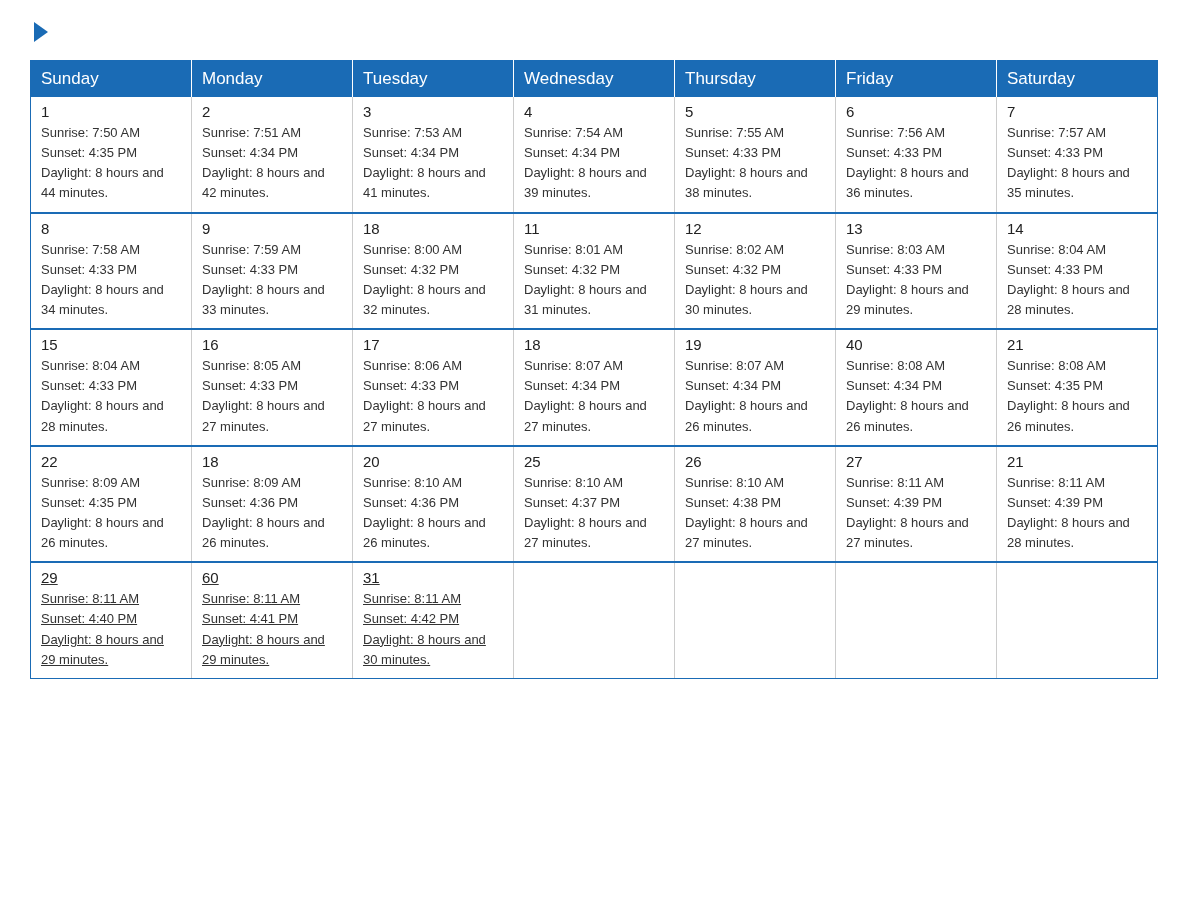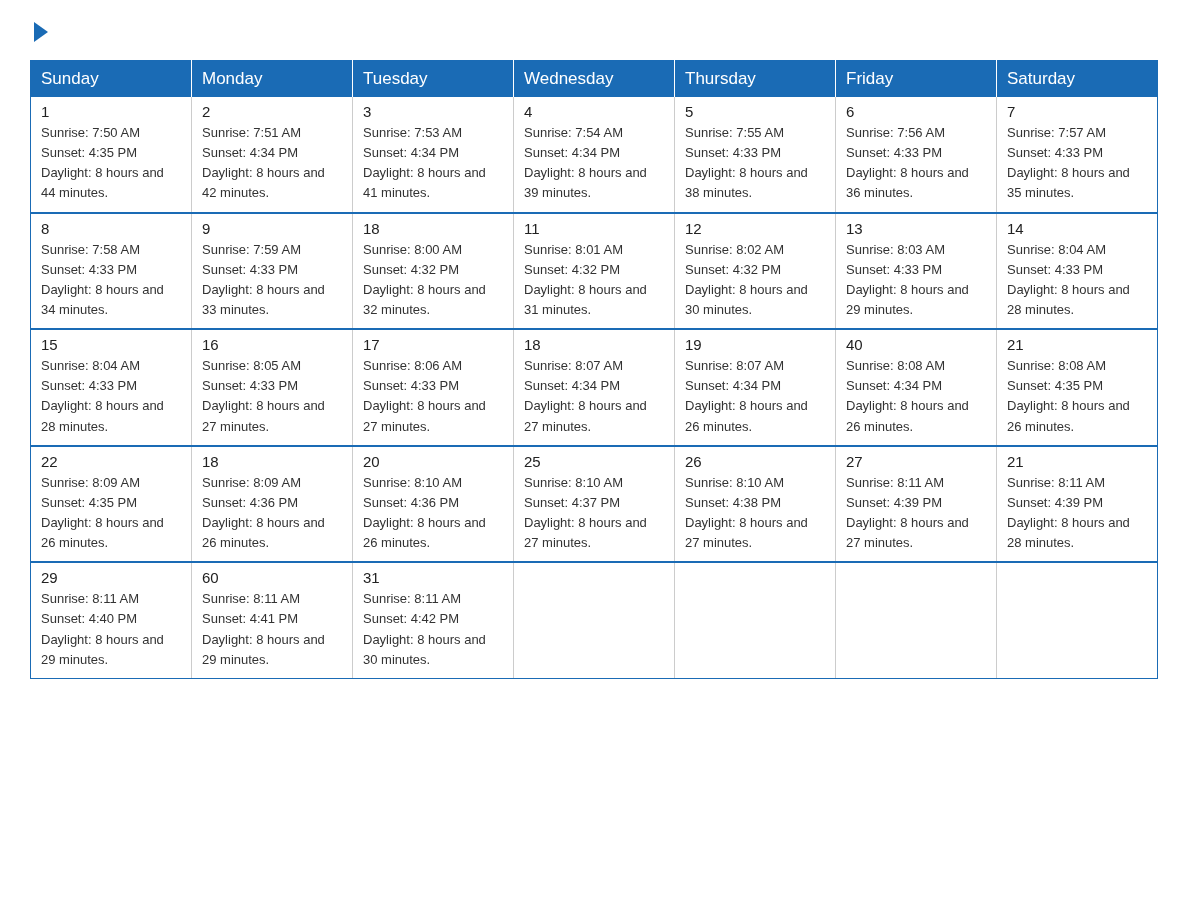--- a/index.html
+++ b/index.html
@@ -85,20 +85,21 @@
       border-bottom: 2px solid #1a6bb5;
       font-size: 13.5px;
       color: #333;
       width: 14.28%;
     }
     .calendar td:last-child {
       border-right: none;
     }
     .calendar tr:last-child td {
       border-bottom: 1px solid #1a6bb5;
+      text-decoration: underline;
     }
     .day-num {
       font-size: 15px;
       font-weight: normal;
       color: #222;
       margin-bottom: 3px;
       display: block;
     }
     .day-info {
       font-size: 13px;

